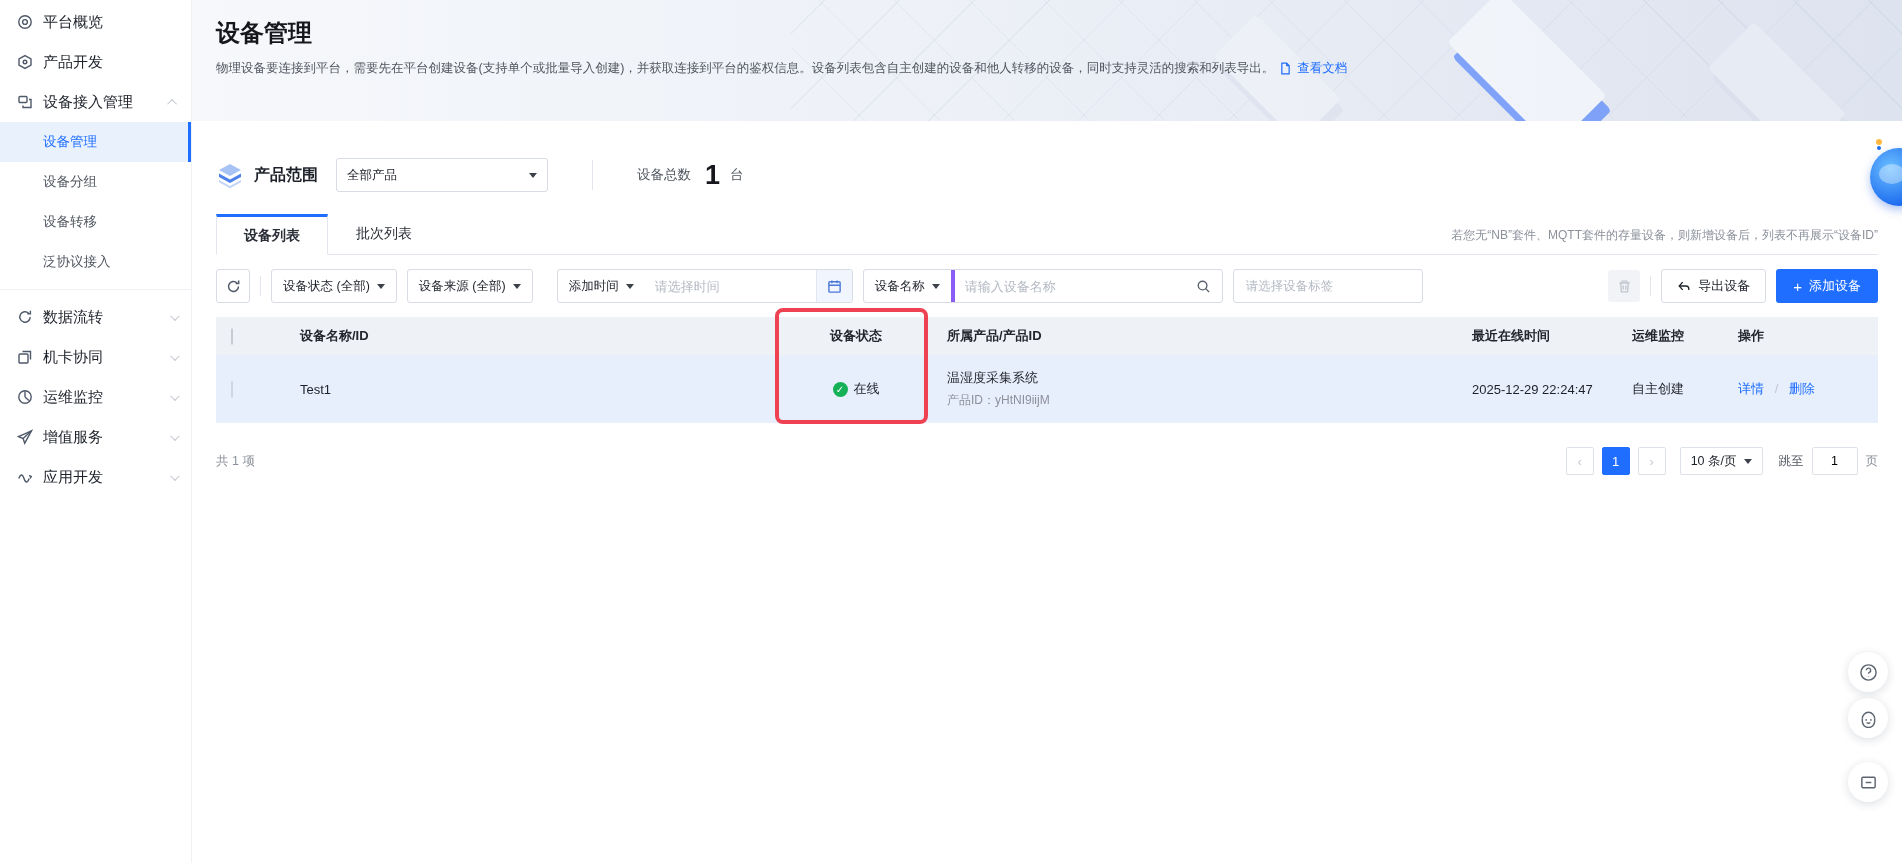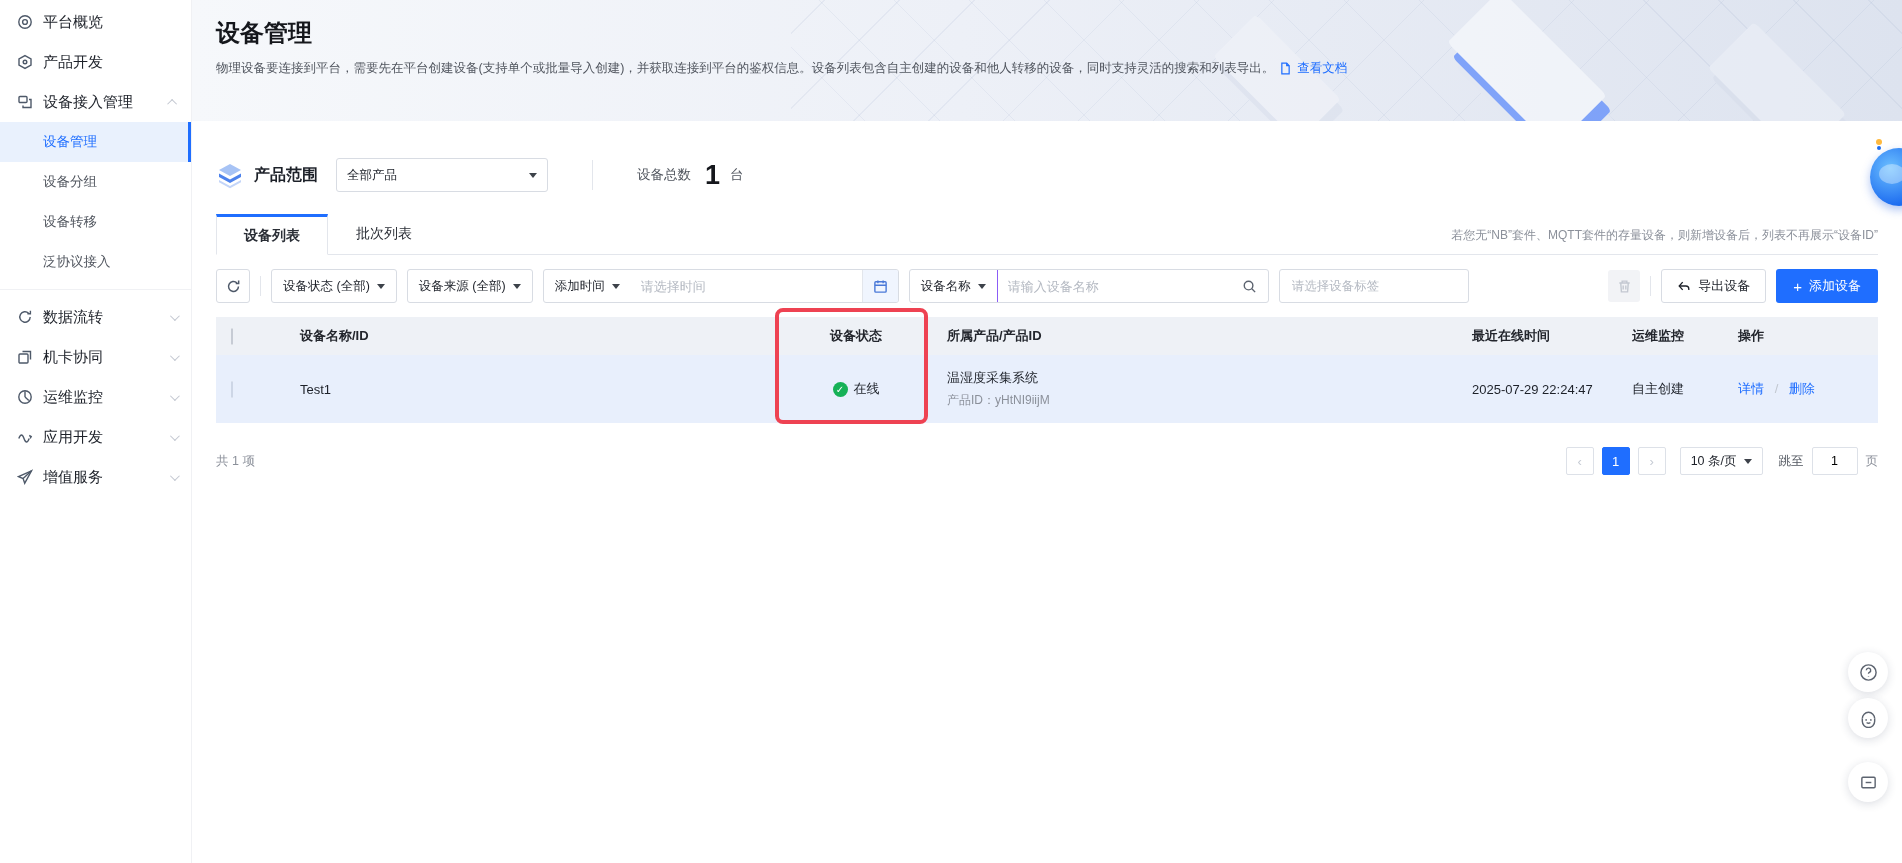--- a/index.html
+++ b/index.html
@@ -64,25 +64,25 @@
   .f-div { width:1px; height:20px; background:#e3e6ec; }
   .drop-btn { height:34px; border:1px solid #d8dce3; border-radius:3px; background:#fff; display:flex; align-items:center; padding:0 11px; font-size:12.5px; cursor:pointer; white-space:nowrap; }
   .combo { height:34px; border:1px solid #d8dce3; border-radius:3px; background:#fff; display:flex; align-items:stretch; overflow:hidden; }
   .combo-label { display:flex; align-items:center; padding:0 11px; font-size:12.5px; white-space:nowrap; cursor:pointer; }
   .combo-input { border:none; outline:none; font-size:13px; padding:0 10px; font-family:inherit; color:#1d2129; min-width:0; }
   .combo-input::placeholder { color:#b4b9c2; }
   .combo-icon { width:36px; display:flex; align-items:center; justify-content:center; border-left:1px solid #e3e6ec; cursor:pointer; }
   .combo-icon svg { width:15px; height:15px; stroke:#5d6470; fill:none; stroke-width:1.5; }
   .combo-icon.cal { background:#f0f5fe; }
   .combo-icon.cal svg { stroke:#4a79d8; }
-  .date-combo { width:356px; }
+  .date-combo { width:296px;margin-left:14px; }
   .date-combo .combo-input { flex:1; }
   .name-combo { width:360px; }
   .name-combo .combo-input { flex:1; }
-  .name-combo .combo-label { border-right:1px solid #8b5cf6; }
+  .name-combo .combo-label { border-right:4px solid #8b5cf6; }
   .tag-input { width:190px; height:34px; border:1px solid #d8dce3; border-radius:3px; padding:0 12px; font-size:12.5px; font-family:inherit; outline:none; }
   .tag-input::placeholder { color:#b4b9c2; }
   .filter-spacer { flex:1; }
   .trash-btn { width:32px; height:32px; background:#f2f3f6; border-radius:3px; display:flex; align-items:center; justify-content:center; cursor:not-allowed; }
   .trash-btn svg { width:15px; height:15px; stroke:#c3c8d1; fill:none; stroke-width:1.5; }
   .btn-plain { height:34px; border:1px solid #d8dce3; border-radius:3px; background:#fff; display:flex; align-items:center; gap:7px; padding:0 15px; font-size:13px; cursor:pointer; color:#1d2129; }
   .btn-plain svg { width:14px; height:14px; stroke:#1d2129; fill:none; stroke-width:1.5; }
   .btn-primary { height:34px; border:none; border-radius:3px; background:#1f6eff; color:#fff; display:flex; align-items:center; gap:7px; padding:0 17px; font-size:13px; cursor:pointer; }
   .plus-glyph { font-size:15px; line-height:1; }
 
@@ -200,35 +200,35 @@
             <path d="M8 8V2.2"></path>
             <path d="M8 8l3.8 3.4"></path>
           </svg>
         </span>
       <span class="nav-label">运维监控</span>
       <span class="chev down"></span>
     </div>
     <div class="nav-item">
       <span class="nav-icon">
           <svg viewBox="0 0 16 16">
+            <path d="M14.5 1.8 1.5 7.6l4.6 1.9 1.6 4.7 2-3.6 4.8-8.8Z"></path>
+            <path d="M6.1 9.5 14.5 1.8"></path>
+          </svg>
+        </span>
+      <span class="nav-label">增值服务</span>
+      <span class="chev down"></span>
+    </div>
+    <div class="nav-item">
+      <span class="nav-icon">
+          <svg viewBox="0 0 16 16">
             <path d="M1.8 9.5c1.8-4.6 3.6-4.6 5.2 0s3.4 4.6 5.2 0"></path>
             <path d="M12.2 6.5l2 1-1 2"></path>
           </svg>
         </span>
       <span class="nav-label">应用开发</span>
-      <span class="chev down"></span>
-    </div>
-    <div class="nav-item">
-      <span class="nav-icon">
-          <svg viewBox="0 0 16 16">
-            <path d="M14.5 1.8 1.5 7.6l4.6 1.9 1.6 4.7 2-3.6 4.8-8.8Z"></path>
-            <path d="M6.1 9.5 14.5 1.8"></path>
-          </svg>
-        </span>
-      <span class="nav-label">增值服务</span>
       <span class="chev down"></span>
     </div>
   </aside>
 
   <main class="main">
 
     <div class="banner">
       <div class="banner-grid">
         <div class="iso iso-a"></div>
           <div class="iso iso-b"></div>
@@ -351,21 +351,21 @@
           <div class="col-check"><span class="checkbox"></span></div>
           <div class="col-name">Test1</div>
           <div class="col-status">
             <span class="status-dot">✓</span>
             <span>在线</span>
           </div>
           <div class="col-product">
             <div>温湿度采集系统</div>
             <div class="prod-id">产品ID：yHtNI9iijM</div>
           </div>
-          <div class="col-time">2025-07-29 22:24:47</div>
+          <div class="col-time">2025-12-29 22:24:47</div>
           <div class="col-source">自主创建</div>
           <div class="col-actions">
             <a class="link">详情</a>
             <span class="action-sep">/</span>
             <a class="link">删除</a>
           </div>
         </div>
         <div class="annotation-box"></div>
       </div>
 

